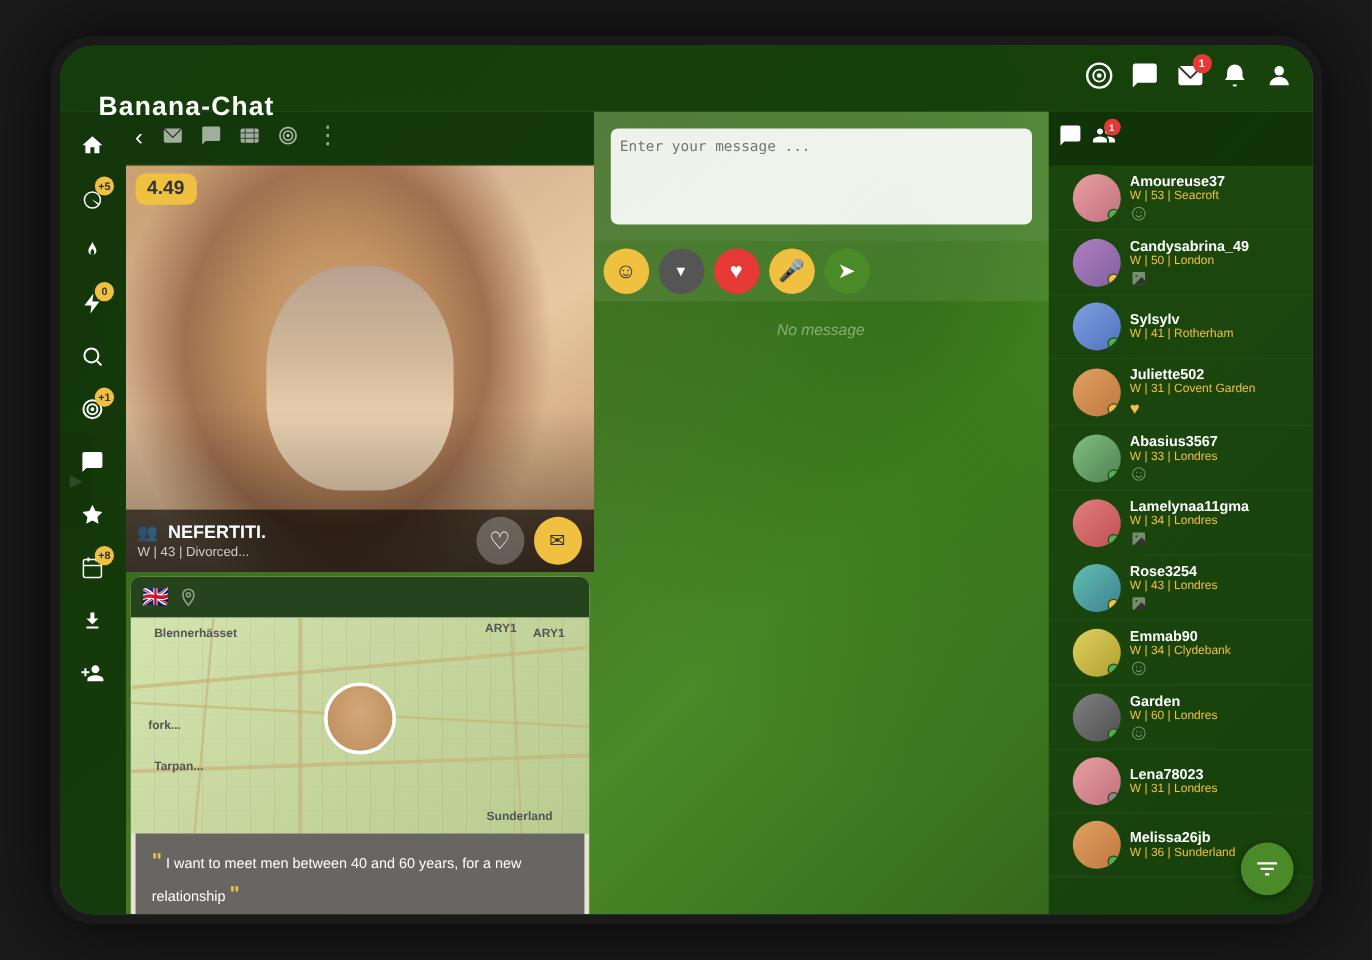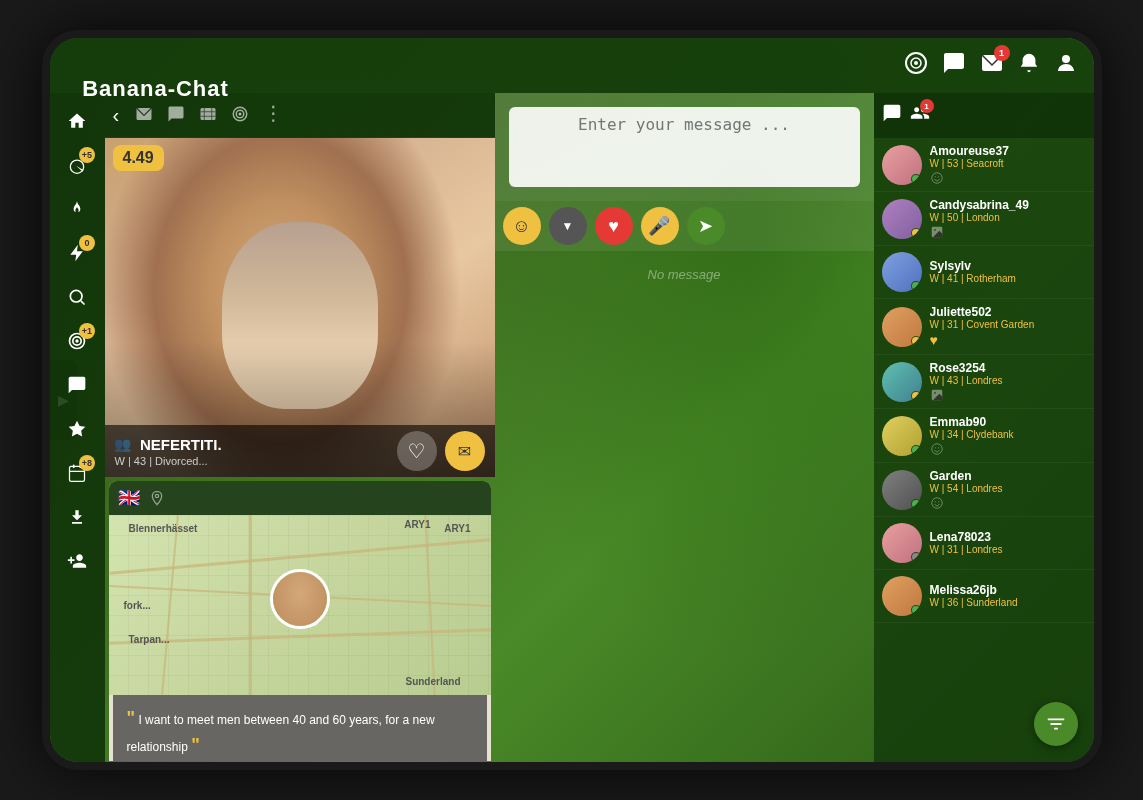--- a/index.html
+++ b/index.html
@@ -379,24 +379,23 @@
       margin: 6px;
       padding: 8px;
       display: flex;
       align-items: flex-start;
     }
     .message-input {
       width: 100%;
       border: none;
       background: transparent;
       color: #aaa;
-      font-size: 16px;
+      font-size: 12px;
       outline: none;
       resize: none;
-      text-align: center;
     }
     .chat-toolbar {
       display: flex;
       align-items: center;
       padding: 6px 8px;
       gap: 8px;
       background: rgba(255,255,255,0.08);
     }
     .toolbar-btn {
       width: 38px;
@@ -423,21 +422,21 @@
     .contacts-panel {
       width: 220px;
       background: rgba(20, 60, 10, 0.85);
       overflow-y: auto;
       flex-shrink: 0;
     }
     .contacts-panel::-webkit-scrollbar { width: 0; }
     .contact-item {
       display: flex;
       align-items: center;
-      padding: 6px 8px;
+      padding: 6px 20px;
       gap: 8px;
       cursor: pointer;
       border-bottom: 1px solid rgba(255,255,255,0.05);
     }
     .contact-avatar {
       width: 40px;
       height: 40px;
       border-radius: 50%;
       flex-shrink: 0;
       position: relative;
@@ -806,20 +805,55 @@
     </div>
     <div class="contact-info">
       <div class="contact-name">Juliette502</div>
       <div class="contact-sub">W | 31 | Covent Garden</div>
       <div style="display:flex;gap:4px;align-items:center;margin-top:2px;">
                 <span style="color:#f0c040;font-size:14px;">♥</span>
               </div>
     </div>
   </div>
           <div class="contact-item">
+    <div class="contact-avatar av-green">
+      <div style="width:100%;height:100%;border-radius:50%;"></div>
+      <div class="contact-status" style="background:#4caf50;"></div>
+    </div>
+    <div class="contact-info">
+      <div class="contact-name">Abasius3567</div>
+      <div class="contact-sub">W | 33 | Londres</div>
+      <div style="display:flex;gap:4px;align-items:center;margin-top:2px;">
+                <svg width="14" height="14" viewBox="0 0 24 24" fill="rgba(255,255,255,0.4)">
+                  <circle cx="12" cy="12" r="9" stroke="rgba(255,255,255,0.4)" stroke-width="1.5" fill="none"></circle>
+                  <circle cx="9" cy="10" r="1" fill="rgba(255,255,255,0.4)"></circle>
+                  <circle cx="15" cy="10" r="1" fill="rgba(255,255,255,0.4)"></circle>
+                  <path d="M8 14s1.5 3 4 3 4-3 4-3" stroke="rgba(255,255,255,0.4)" stroke-width="1.5" fill="none"></path>
+                </svg>
+              </div>
+    </div>
+  </div>
+          <div class="contact-item">
+    <div class="contact-avatar av-red">
+      <div style="width:100%;height:100%;border-radius:50%;"></div>
+      <div class="contact-status" style="background:#4caf50;"></div>
+    </div>
+    <div class="contact-info">
+      <div class="contact-name">Lamelynaa11gma</div>
+      <div class="contact-sub">W | 34 | Londres</div>
+      <div style="display:flex;gap:4px;align-items:center;margin-top:2px;">
+                <svg width="14" height="14" viewBox="0 0 24 24" fill="rgba(255,255,255,0.4)">
+                  <rect x="3" y="3" width="18" height="18" rx="2"></rect>
+                  <circle cx="8.5" cy="8.5" r="1.5" fill="#333"></circle>
+                  <path d="M21 15l-5-5L5 21h16v-6z" fill="#333"></path>
+                </svg>
+              </div>
+    </div>
+  </div>
+          <div class="contact-item">
     <div class="contact-avatar av-teal">
       <div style="width:100%;height:100%;border-radius:50%;"></div>
       <div class="contact-status" style="background:#f0c040;"></div>
     </div>
     <div class="contact-info">
       <div class="contact-name">Rose3254</div>
       <div class="contact-sub">W | 43 | Londres</div>
       <div style="display:flex;gap:4px;align-items:center;margin-top:2px;">
                 <svg width="14" height="14" viewBox="0 0 24 24" fill="rgba(255,255,255,0.4)">
                   <rect x="3" y="3" width="18" height="18" rx="2"></rect>
@@ -847,21 +881,21 @@
               </div>
     </div>
   </div>
           <div class="contact-item">
     <div class="contact-avatar av-dark">
       <div style="width:100%;height:100%;border-radius:50%;"></div>
       <div class="contact-status" style="background:#4caf50;"></div>
     </div>
     <div class="contact-info">
       <div class="contact-name">Garden</div>
-      <div class="contact-sub">W | 54 | Londres</div>
+      <div class="contact-sub">W | 60 | Londres</div>
       <div style="display:flex;gap:4px;align-items:center;margin-top:2px;">
                 <svg width="14" height="14" viewBox="0 0 24 24" fill="rgba(255,255,255,0.4)">
                   <circle cx="12" cy="12" r="9" stroke="rgba(255,255,255,0.4)" stroke-width="1.5" fill="none"></circle>
                   <circle cx="9" cy="10" r="1" fill="rgba(255,255,255,0.4)"></circle>
                   <circle cx="15" cy="10" r="1" fill="rgba(255,255,255,0.4)"></circle>
                   <path d="M8 14s1.5 3 4 3 4-3 4-3" stroke="rgba(255,255,255,0.4)" stroke-width="1.5" fill="none"></path>
                 </svg>
               </div>
     </div>
   </div>

